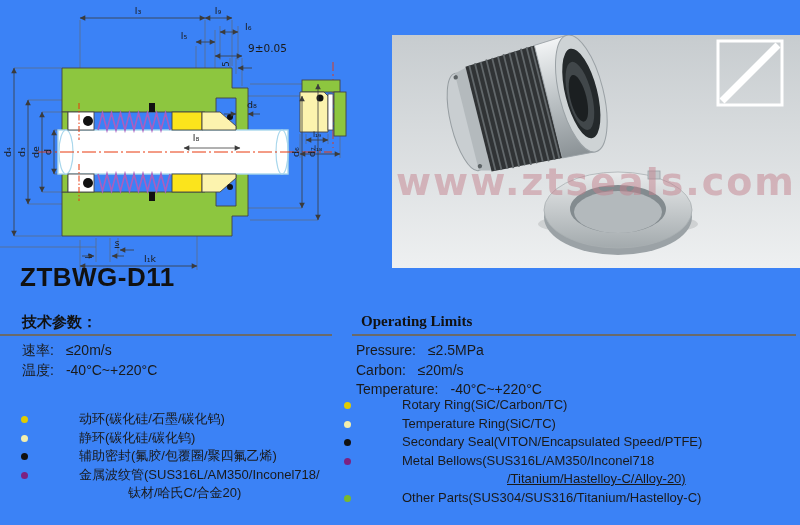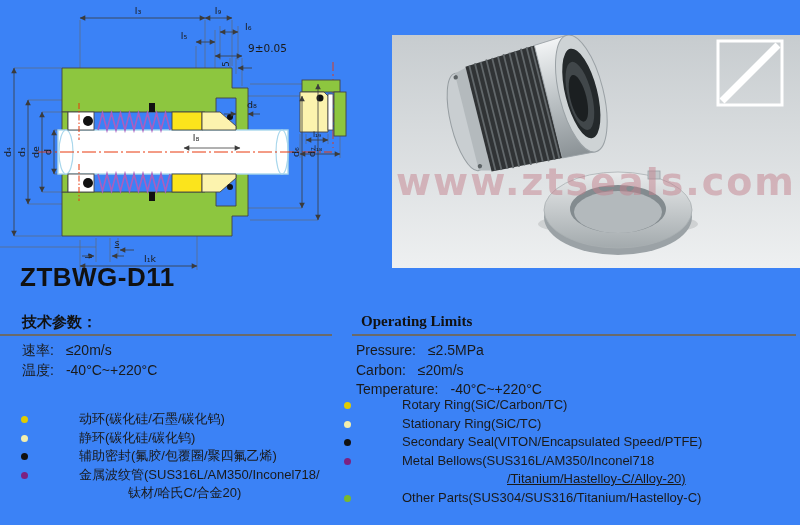--- a/index.html
+++ b/index.html
@@ -279,21 +279,21 @@
     </div>
   </div>
 
   <div class="abs mat-list" style="left:344px;top:396px;width:452px">
     <div class="mat-item">
       <span class="bullet" style="background-color: rgb(224, 204, 0);"></span>
       <span>Rotary Ring(SiC/Carbon/TC)</span>
     </div>
     <div class="mat-item">
       <span class="bullet" style="background-color: rgb(243, 239, 174);"></span>
-      <span>Stationary Ring(SiC/TC)</span>
+      <span>Temperature Ring(SiC/TC)</span>
     </div>
     <div class="mat-item">
       <span class="bullet" style="background-color: rgb(17, 17, 17);"></span>
       <span>Secondary Seal(VITON/Encapsulated Speed/PTFE)</span>
     </div>
     <div class="mat-item">
       <span class="bullet" style="background-color: rgb(125, 33, 129);"></span>
       <span>
         <span>Metal Bellows(SUS316L/AM350/Inconel718</span>
         <div class="indent-en">/Titanium/Hastelloy-C/Alloy-20)</div>

